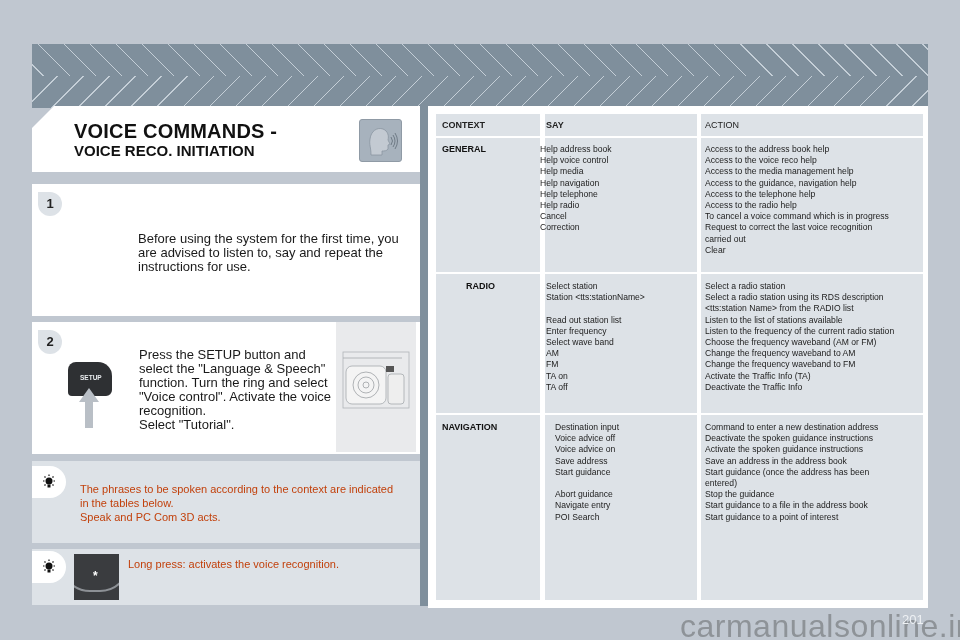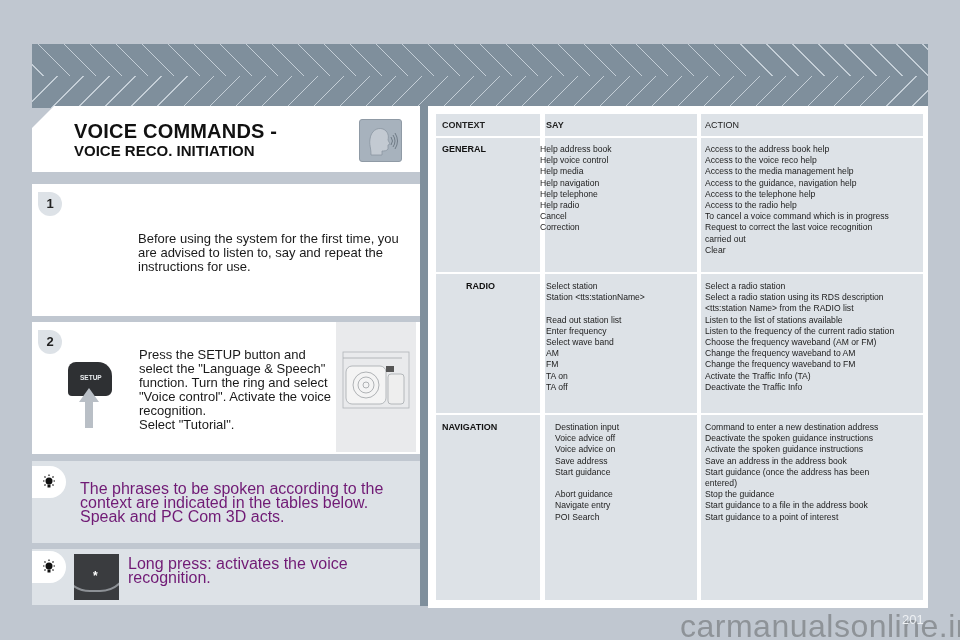--- a/index.html
+++ b/index.html
@@ -61,21 +61,21 @@
     background: #e9eaec;
   }
   .tip-panel {
     position: absolute; left: 32px; background: #dde2e7;
   }
   .tip-icon {
     position: absolute; left: 0px; width: 34px; height: 32px;
     background: #fff; border-radius: 0 16px 16px 0;
     display: flex; align-items: center; justify-content: center;
   }
-  .tip-text { position: absolute; font-size: 16px; line-height: 14px; color: #701a75; }
+  .tip-text { position: absolute; font-size: 11px; line-height: 14px; color: #c2410c; }
   .table-frame {
     position: absolute; left: 428px; top: 106px; width: 500px; height: 502px;
     background: #fff;
   }
   .col {
     position: absolute; background: #dde2e7;
   }
   .hdr { position: absolute; font-size: 9px; color: #222; }
   .hdr.bold { font-weight: bold; }
   .ctx { position: absolute; font-size: 9px; font-weight: bold; color: #111; }

